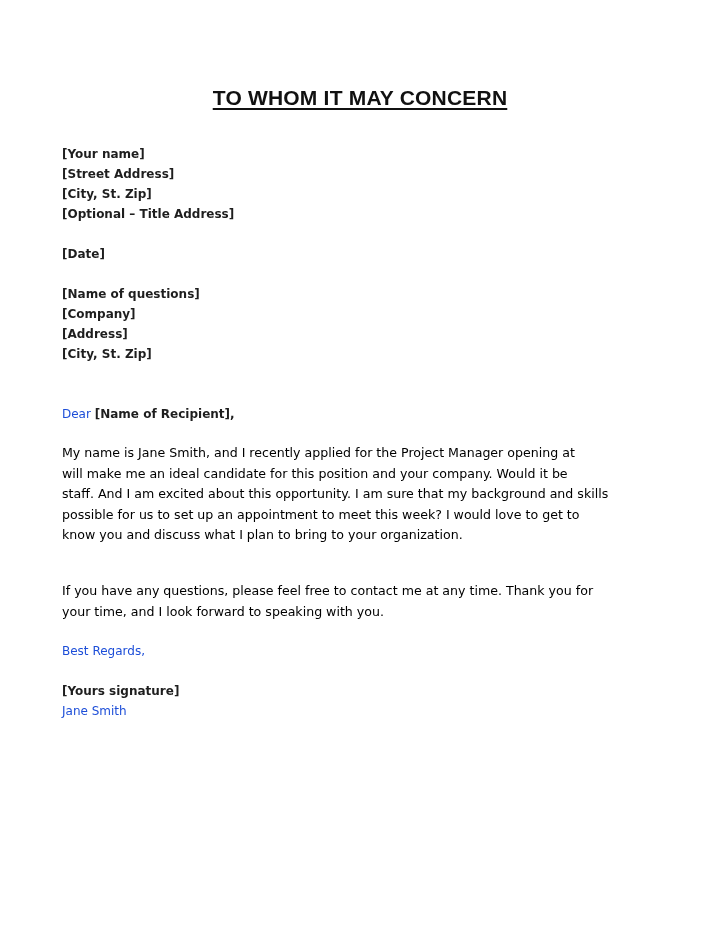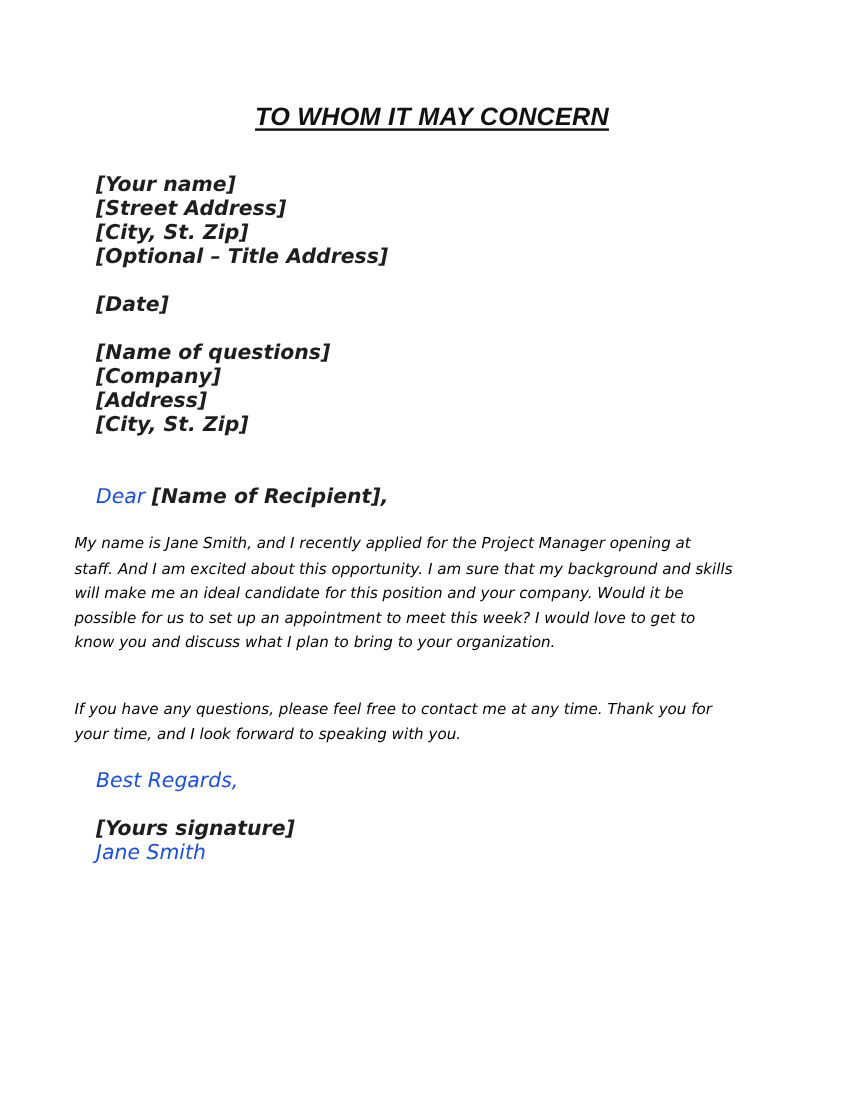--- a/index.html
+++ b/index.html
@@ -1,23 +1,23 @@
 <!DOCTYPE html>
 <html><head>
 <meta charset="utf-8">
 <style>
   html, body { margin: 0; padding: 0; background: #ffffff; }
   body { width: 720px; height: 931px; position: relative; overflow: hidden;
          font-family: "DejaVu Sans", sans-serif; color: #3a3a3a; }
-  .page { position: absolute; left: 0; top: 0; width: 720px; height: 906px; background: #fff; font-style: italic; }
+  .page { position: absolute; left: 0; top: 0; width: 720px; height: 906px; background: #fff; }
   .title { position: absolute; left: 0; width: 720px; top: 86px; text-align: center;
            font-family: "Liberation Sans", sans-serif; font-weight: bold; font-size: 21px;
            color: #111; letter-spacing: 0.2px; }
   .title span { text-decoration: underline; text-decoration-thickness: 2px; text-underline-offset: 3px; }
-  .block { position: absolute; left: 80px; font-size: 17px; line-height: 20px; }
+  .block { position: absolute; left: 62px; font-size: 12px; line-height: 20px; }
   .bold { font-weight: bold; color: #1e1e1e; }
   .line { white-space: nowrap; display: block; }
   .para { position: absolute; left: 62px; width: 600px; font-size: 12.6px; line-height: 20.5px; color: #000000; }
   .para .line { display: block; }
   .regular { color: #1d4ed8; font-weight: normal; }
 </style>
 </head>
 <body>
 
 <div class="page">
@@ -43,22 +43,22 @@
     <span class="line">[Address]</span>
     <span class="line">[City, St. Zip]</span>
   </div>
 
   <div class="block" style="top:404px;">
     <span class="regular">Dear </span><span class="bold">[Name of Recipient],</span>
   </div>
 
   <div class="para" style="top:443px;">
     <span class="line">My name is Jane Smith, and I recently applied for the Project Manager opening at</span>
+    <span class="line">will make me an ideal candidate for this position and your company. Would it be</span>
     <span class="line">staff. And I am excited about this opportunity. I am sure that my background and skills</span>
-    <span class="line">will make me an ideal candidate for this position and your company. Would it be</span>
     <span class="line">possible for us to set up an appointment to meet this week? I would love to get to</span>
     <span class="line">know you and discuss what I plan to bring to your organization.</span>
   </div>
 
   <div class="para" style="top:581px;">
     <span class="line">If you have any questions, please feel free to contact me at any time. Thank you for</span>
     <span class="line">your time, and I look forward to speaking with you.</span>
   </div>
 
   <div class="block regular" style="top:641px;">

